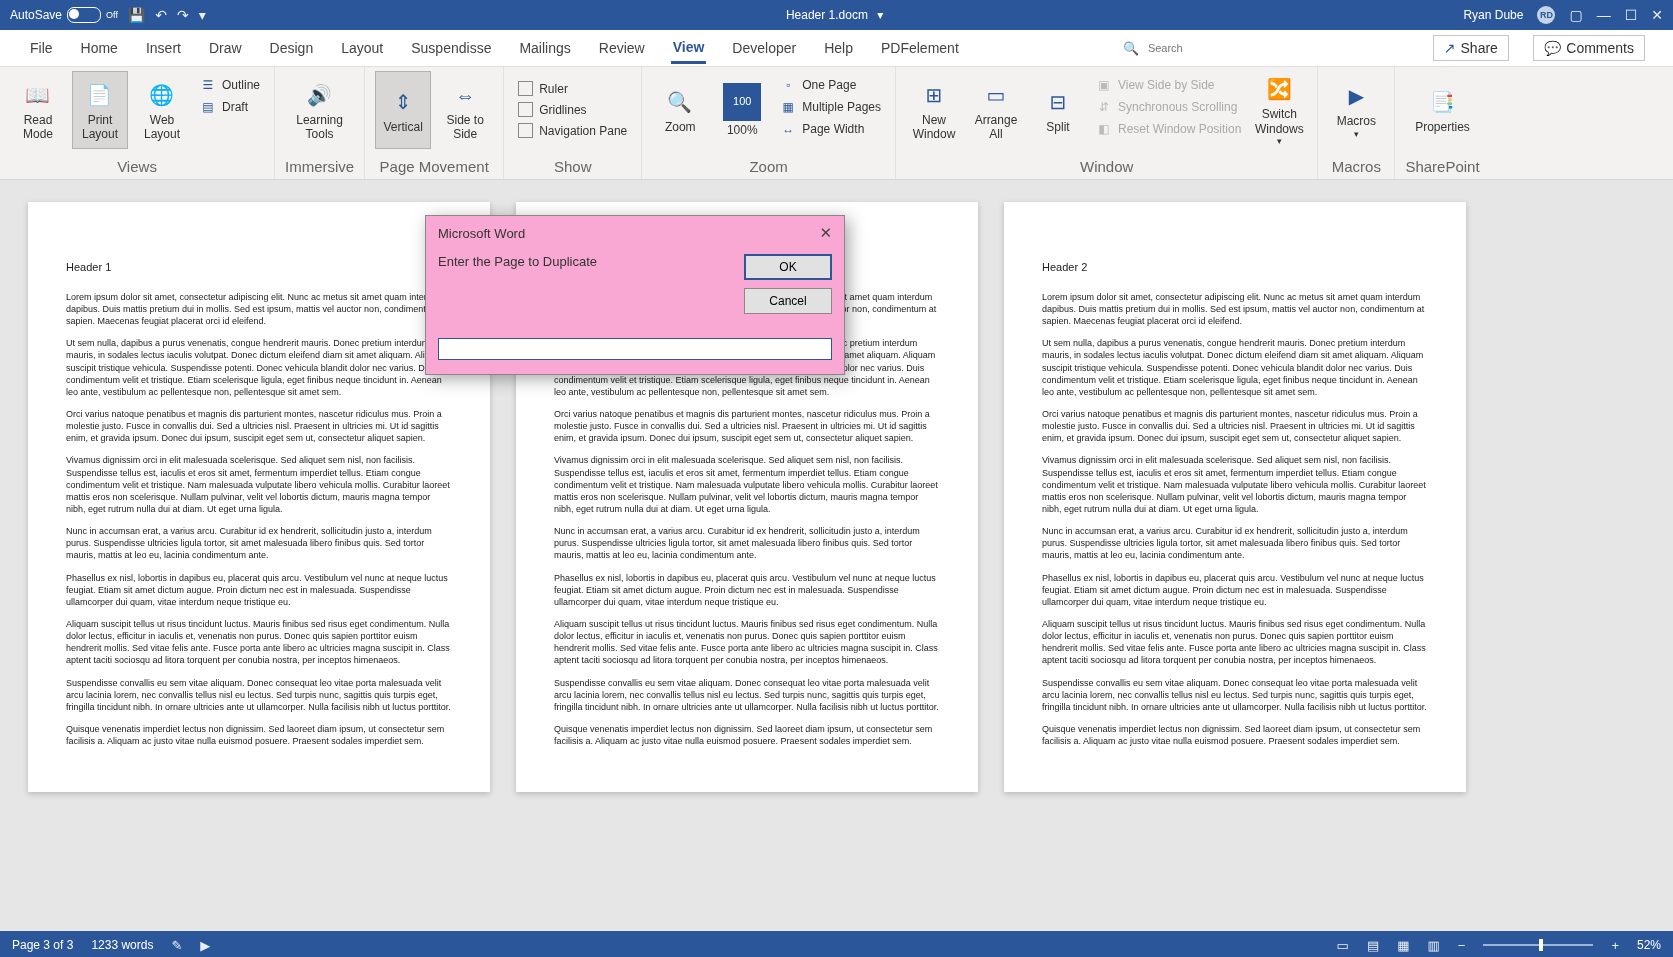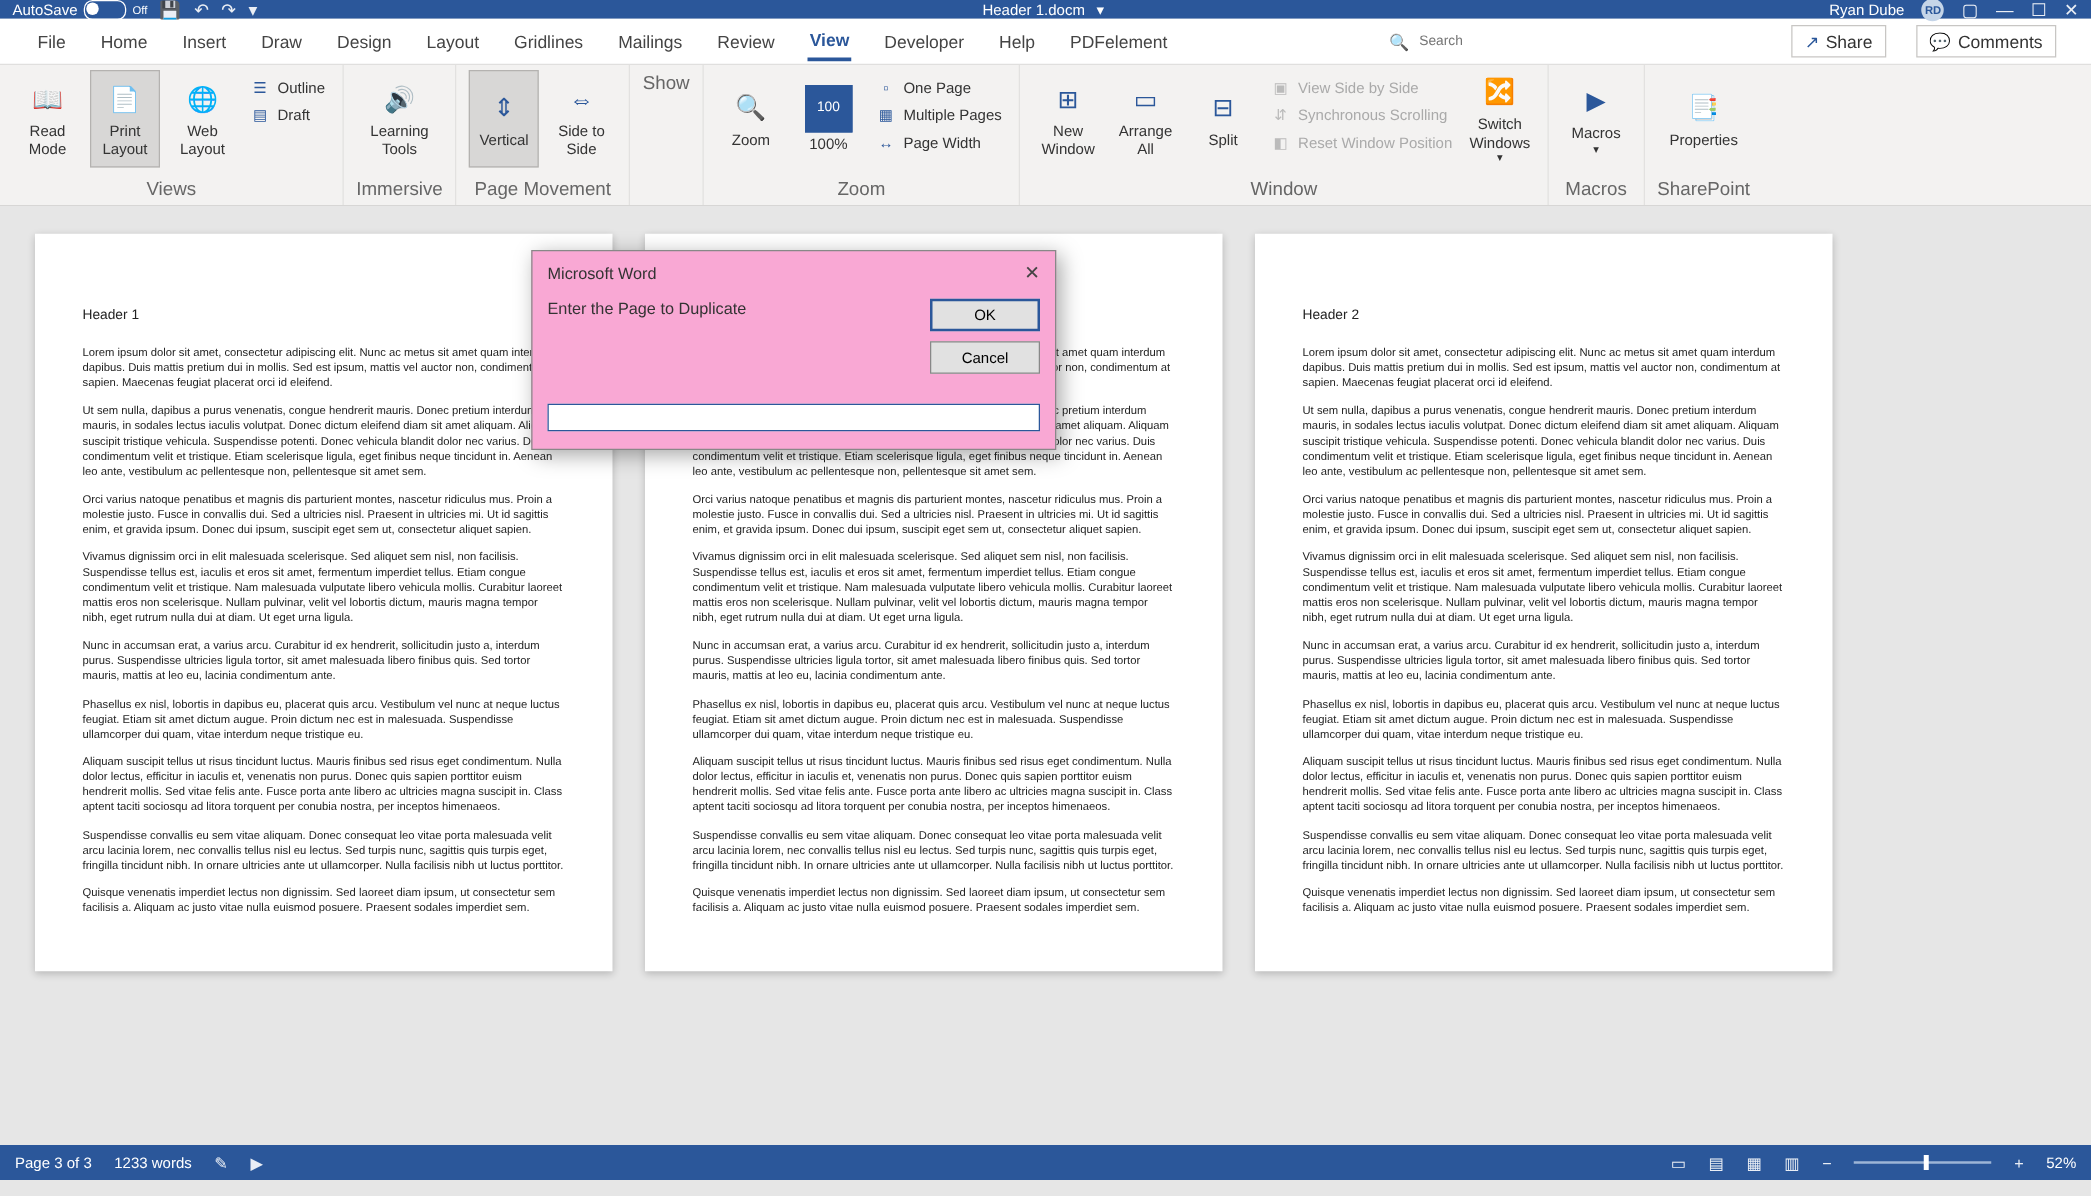--- a/index.html
+++ b/index.html
@@ -1,16 +1,16 @@
 <!DOCTYPE html>
 <html><head>
 <meta charset="utf-8">
 <style>
 body{margin:0;font-family:"Segoe UI",Arial,sans-serif;font-size:13px;background:#e6e6e6;overflow:hidden;width:1673px;height:957px;color:#333}
-.titlebar{background:#2b579a;color:#fff;height:15px;display:flex;align-items:center;padding:0 10px;font-size:12px}
+.titlebar{background:#2b579a;color:#fff;height:30px;display:flex;align-items:center;padding:0 10px;font-size:12px}
 .titlebar .left{display:flex;align-items:center;gap:10px}
 .titlebar .autosave{display:flex;align-items:center;gap:5px}
 .titlebar .toggle{width:32px;height:14px;border:1px solid #fff;border-radius:7px;position:relative}
 .titlebar .toggle::after{content:"";width:10px;height:10px;background:#fff;border-radius:50%;position:absolute;left:1px;top:1px}
 .titlebar .qicon{opacity:.9;font-size:14px}
 .titlebar .center{flex:1;text-align:center}
 .titlebar .right{display:flex;align-items:center;gap:14px}
 .titlebar .avatar{width:18px;height:18px;border-radius:50%;background:#c5d5e8;color:#2b579a;font-size:9px;display:flex;align-items:center;justify-content:center;font-weight:600}
 .titlebar .winbtn{font-size:14px;opacity:.9}
 .tabs{background:#ffffff;display:flex;align-items:center;height:36px;padding:0 28px;gap:24px;border-bottom:1px solid #e0dfde}
@@ -81,21 +81,21 @@
   </div>
 </div>
 
 <div class="tabs">
   <span class="tab">File</span>
   <span class="tab">Home</span>
   <span class="tab">Insert</span>
   <span class="tab">Draw</span>
   <span class="tab">Design</span>
   <span class="tab">Layout</span>
-  <span class="tab">Gridlines</span>
+  <span class="tab">Suspendisse</span>
   <span class="tab">Mailings</span>
   <span class="tab">Review</span>
   <span class="tab active">View</span>
   <span class="tab">Developer</span>
   <span class="tab">Help</span>
   <span class="tab">PDFelement</span>
   <div class="spacer"></div>
   <div class="searchwrap">
     <span>🔍</span>
     <input placeholder="Search" style="">
@@ -159,20 +159,36 @@
         </div>
       <div class="bigbtn">
           <span class="ico">⇔</span>
           <span>Side to Side</span>
         </div>
     </div>
     <div class="glabel">Page Movement</div>
   </div>
 
   <div class="group">
+    <div class="row">
+      <div class="smallcol" style="padding-top:8px">
+        <div class="smallbtn">
+            <span class="chk"></span>
+            <span>Ruler</span>
+          </div>
+        <div class="smallbtn">
+            <span class="chk"></span>
+            <span>Gridlines</span>
+          </div>
+        <div class="smallbtn">
+            <span class="chk"></span>
+            <span>Navigation Pane</span>
+          </div>
+      </div>
+    </div>
     <div class="glabel">Show</div>
   </div>
 
   <div class="group">
     <div class="row">
       <div class="bigbtn">
           <span class="ico">🔍</span>
           <span>Zoom</span>
         </div>
       <div class="bigbtn">

